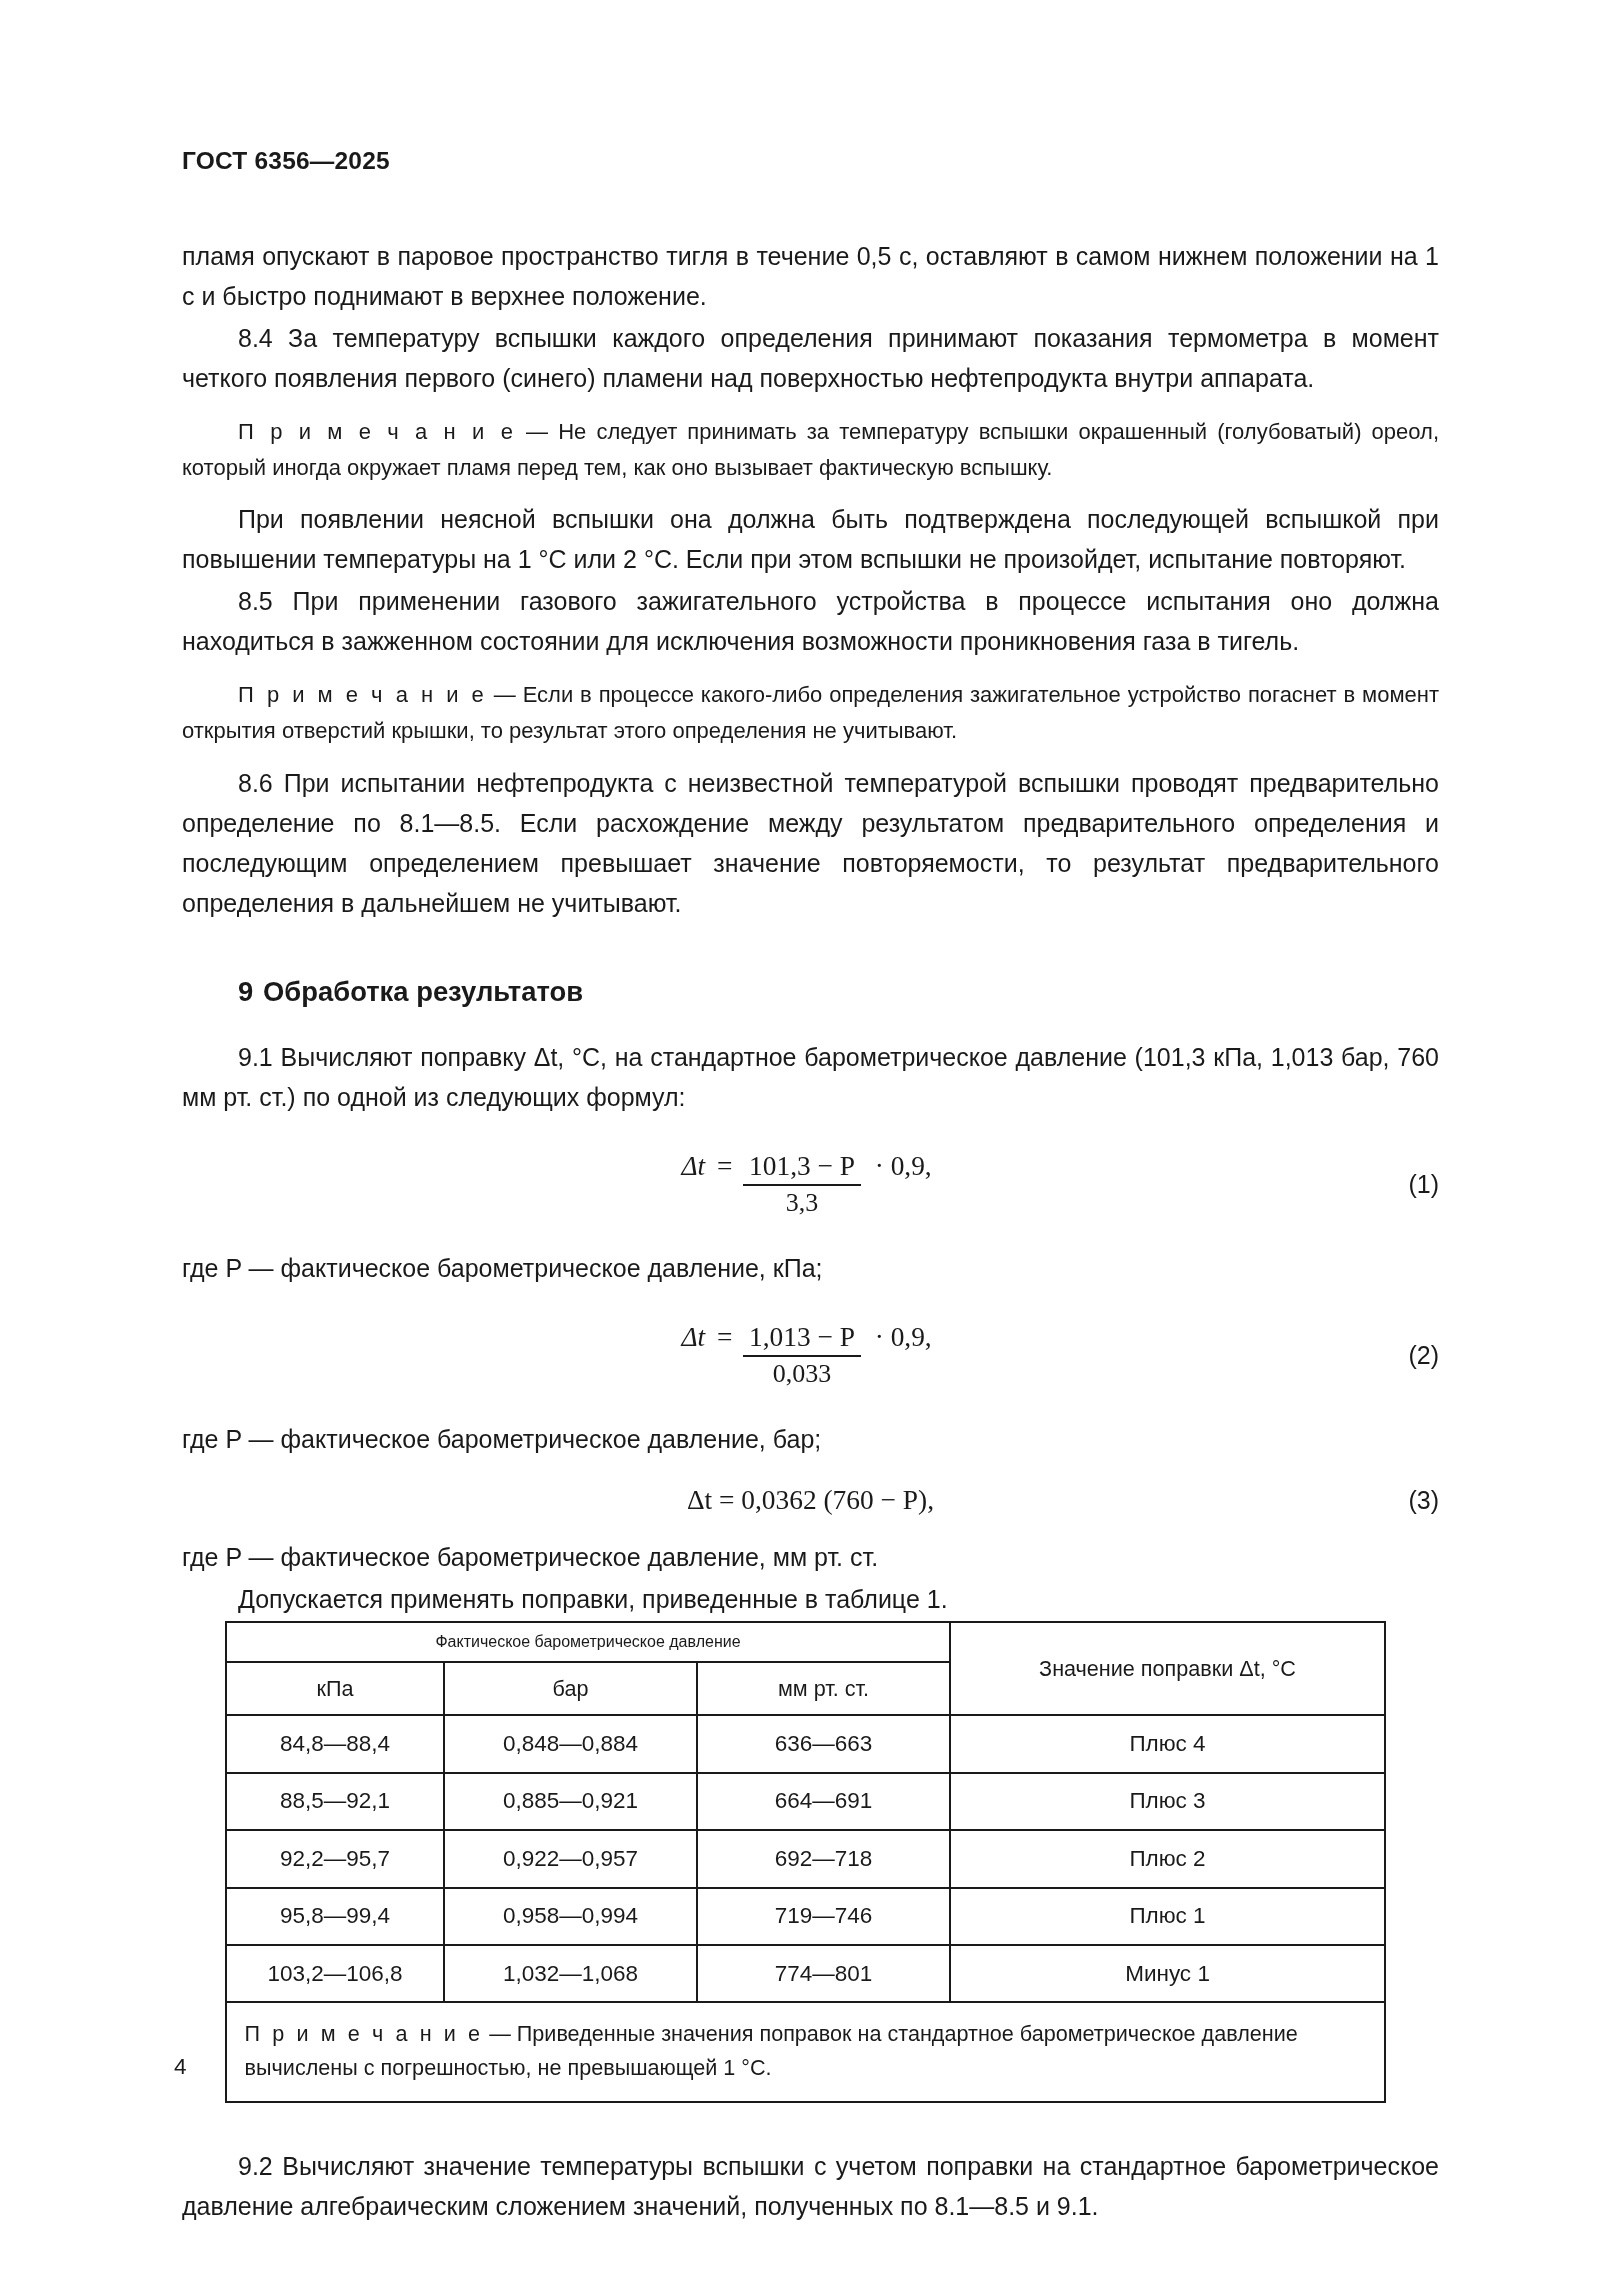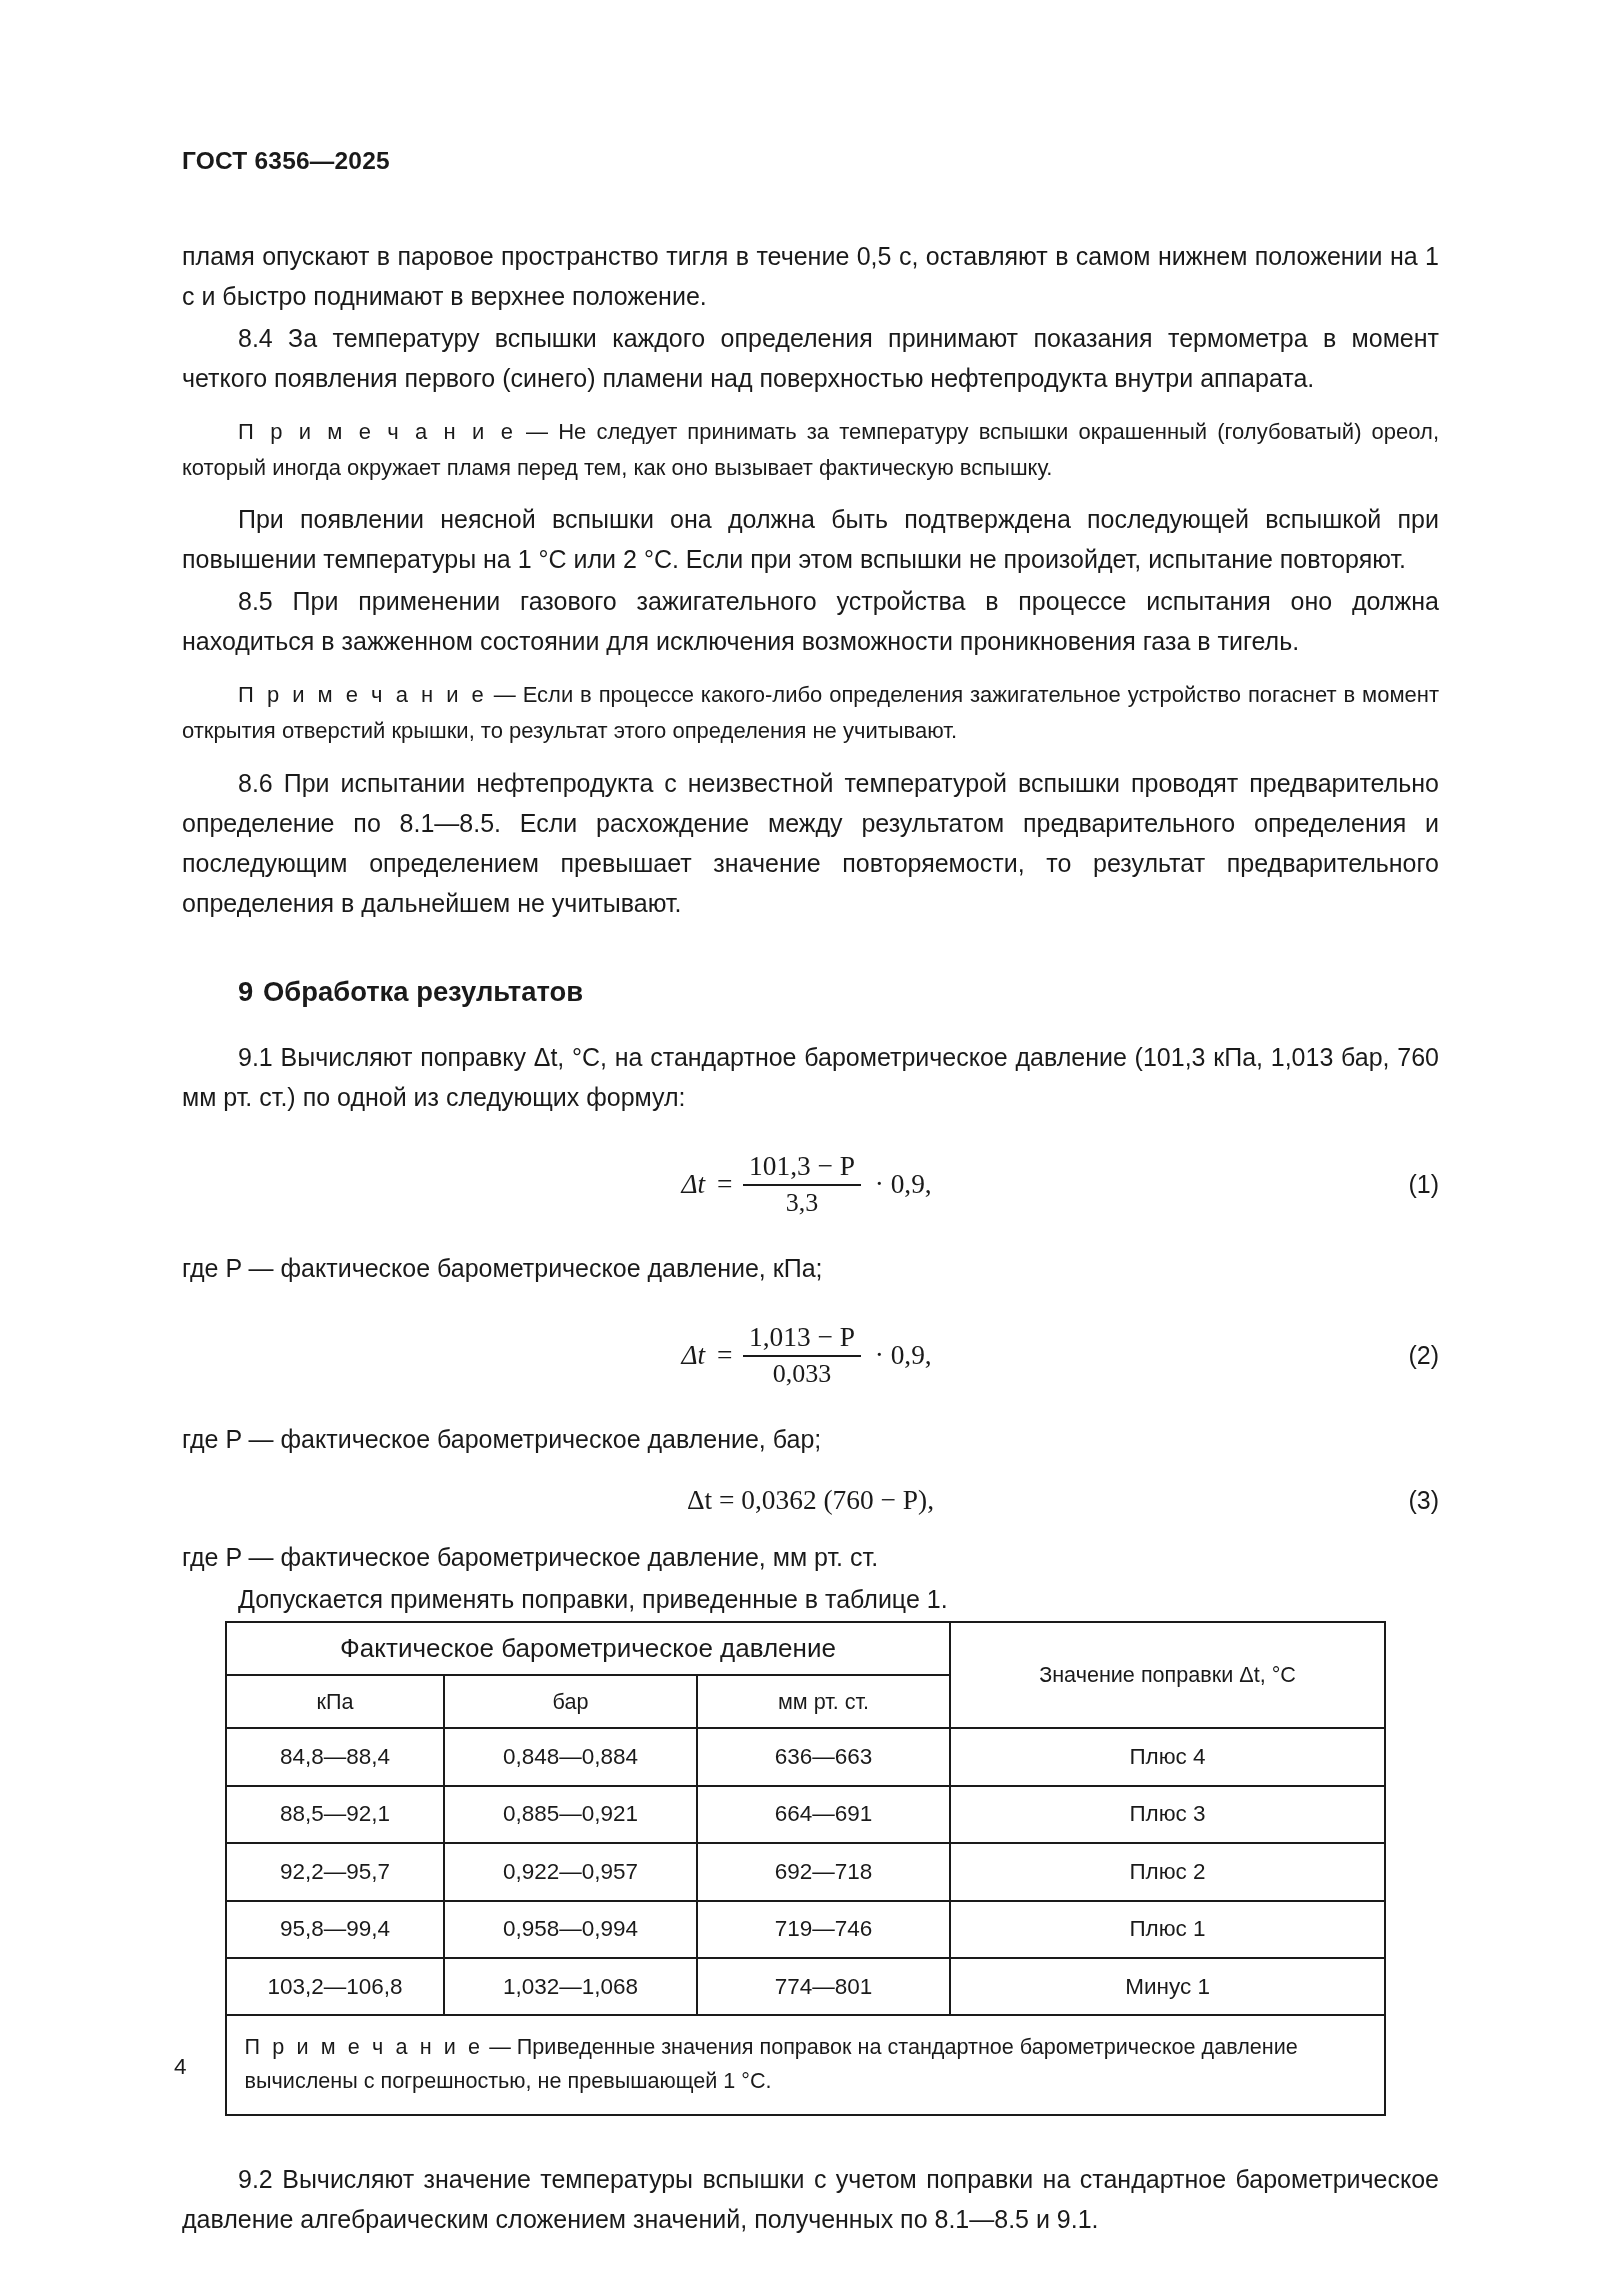--- a/index.html
+++ b/index.html
@@ -69,21 +69,21 @@
   .formula-row {
     position: relative;
     display: flex;
     align-items: center;
     justify-content: center;
     margin: 25.5px 0 21.6px 0;
     min-height: 84px;
   }
   .formula {
     display: inline-flex;
-    align-items: center;
+    align-items: flex-start;
     font-size: 27.4px;
     font-family: "Liberation Serif", serif;
     white-space: nowrap;
   }
   .formula .lhs {
     font-style: italic;
     margin-right: 4.9px;
   }
   .formula .eq {
     margin: 0 6.9px;
@@ -133,21 +133,21 @@
     table-layout: fixed;
   }
   table.t1 td, table.t1 th {
     border: 2px solid #1a1a1a;
     font-weight: normal;
     font-size: 21.6px;
     text-align: center;
     padding: 12.7px 5.9px;
   }
   table.t1 th.group {
-    font-size: 26px;
+    font-size: 16px;
     padding: 9.8px 5.9px;
     border-radius: 16px;
   }
   table.t1 td.datacell {
     font-size: 22.5px;
     padding: 14.7px 5.9px;
   }
   table.t1 td.notecell {
     text-align: left;
     font-size: 21.6px;

